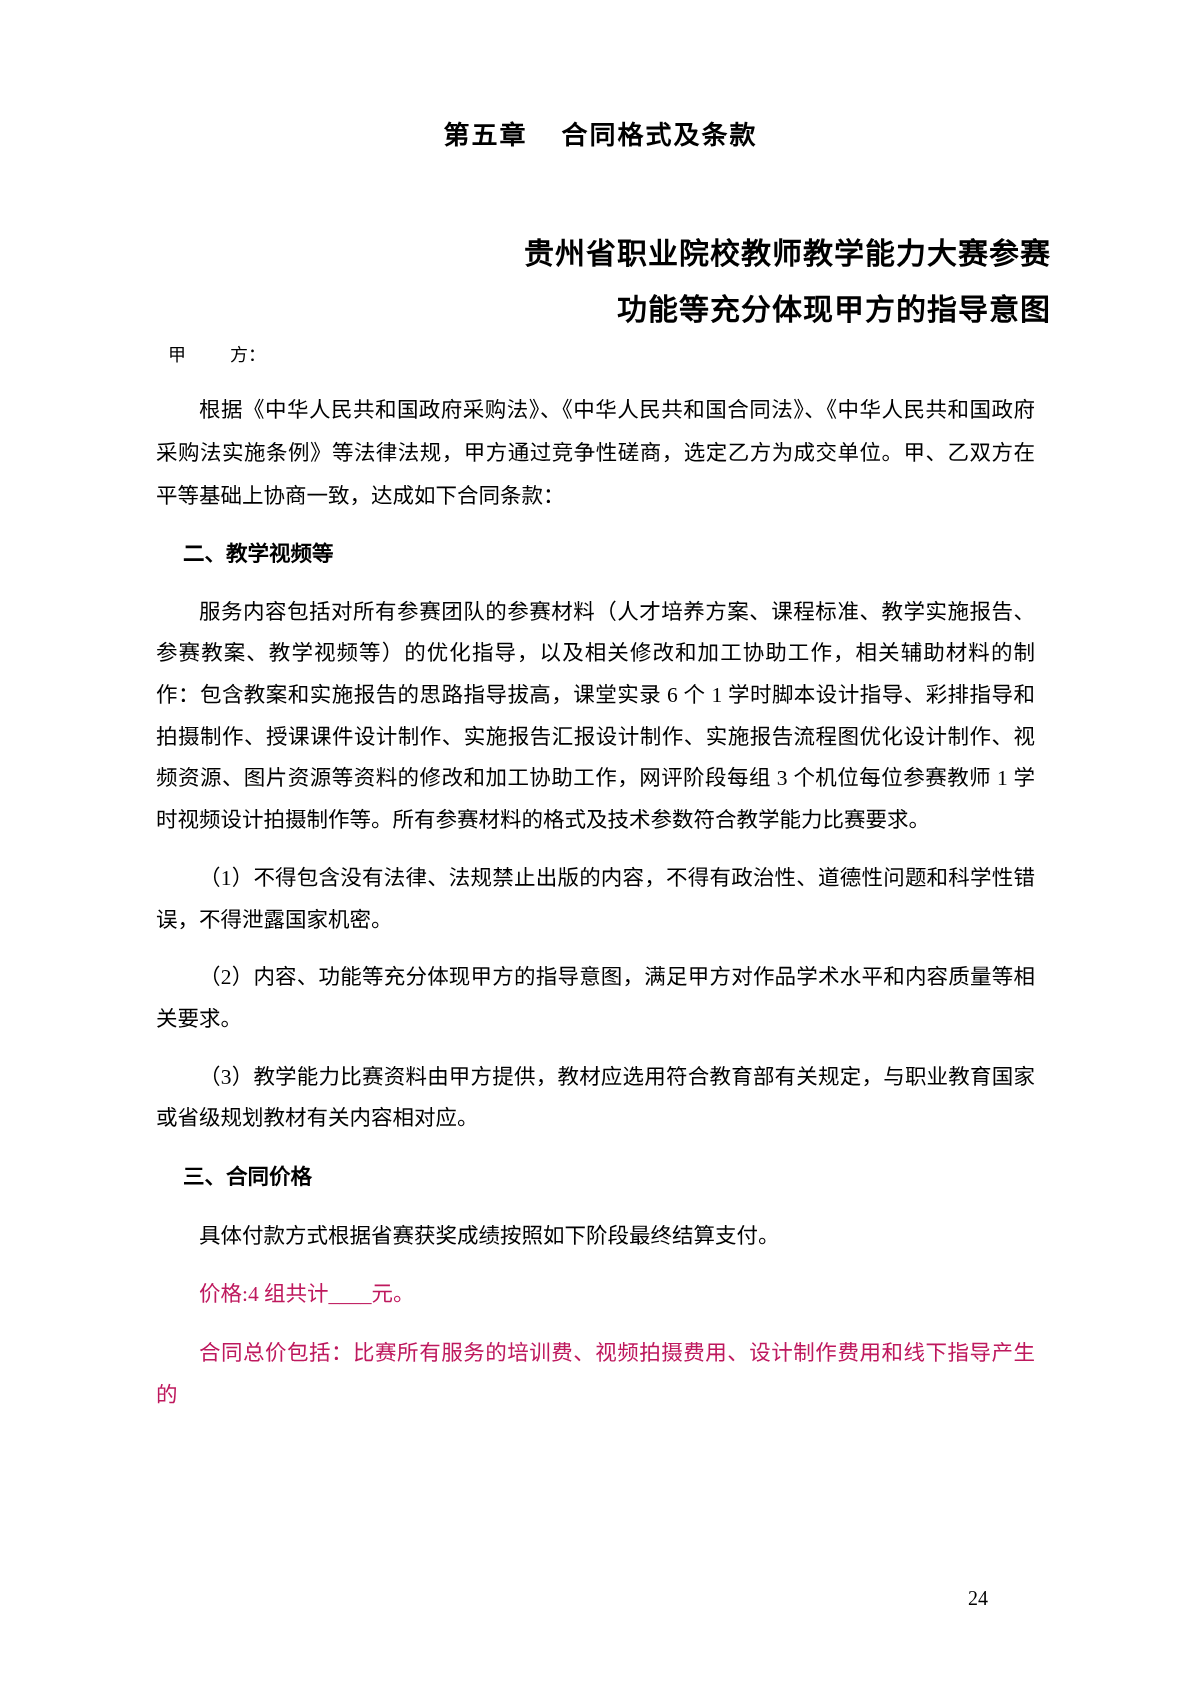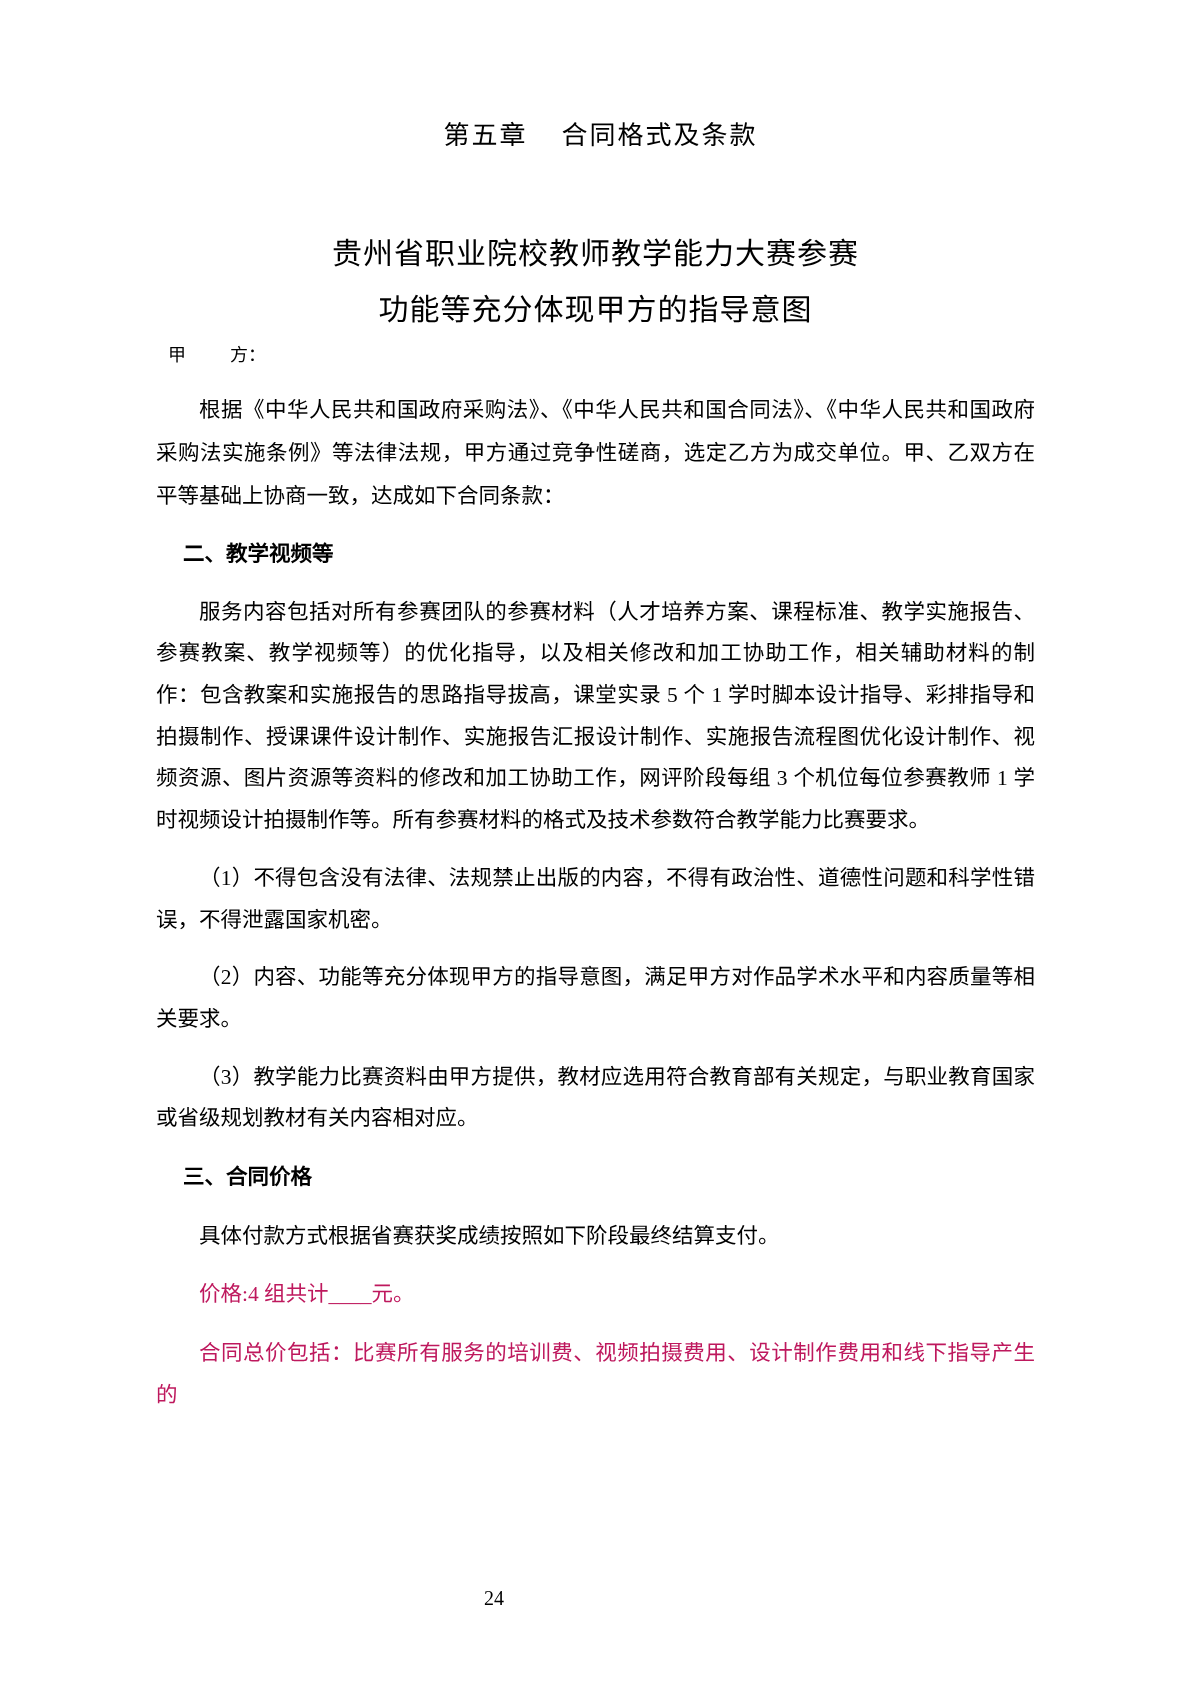--- a/index.html
+++ b/index.html
@@ -20,34 +20,34 @@
     left: 0;
     top: 0;
     width: 1191px;
     height: 1684px;
     box-sizing: border-box;
     padding: 118px 140px 60px 140px;
   }
   .chapter-title {
     text-align: center;
     font-size: 26px;
-    font-weight: normal;
+    font-weight: bold;
     letter-spacing: 2px;
     margin: 0 0 0 0;
     padding-left: 10px;
     line-height: 1.4;
   }
   .chapter-title .gap {
     display: inline-block;
     width: 34px;
   }
   .doc-title {
-    text-align: center;
+    text-align: right;
     font-size: 30px;
-    font-weight: normal;
+    font-weight: bold;
     line-height: 1.85;
     margin: 72px 0 0 0;
     letter-spacing: 1px;
   }
   .doc-title .line2 {
     display: block;
   }
   .party-line {
     font-size: 18px;
     line-height: 2.0;
@@ -76,21 +76,21 @@
     text-indent: 2em;
   }
   p.red {
     color: #be185d;
   }
   .page-number {
     position: absolute;
     bottom: 74px;
     left: 0;
     width: 988px;
-    text-align: center;
+    text-align: right;
     font-size: 20px;
   }
 </style>
 </head>
 <body>
 
 <div class="page">
 
   <div class="chapter-title">
     <span>第五章</span><span class="gap"></span><span>合同格式及条款</span>
@@ -103,21 +103,21 @@
 
   <div class="party-line">
     <span>甲</span><span class="lbl-gap"></span><span>方：</span>
   </div>
 
 
   <p class="body-text">根据《中华人民共和国政府采购法》、《中华人民共和国合同法》、《中华人民共和国政府采购法实施条例》等法律法规，甲方通过竞争性磋商，选定乙方为成交单位。甲、乙双方在平等基础上协商一致，达成如下合同条款：</p>
 
 
   <h3 class="section-head">二、教学视频等</h3>
-  <p class="body-text tight">服务内容包括对所有参赛团队的参赛材料（人才培养方案、课程标准、教学实施报告、参赛教案、教学视频等）的优化指导，以及相关修改和加工协助工作，相关辅助材料的制作：包含教案和实施报告的思路指导拔高，课堂实录 5 个 1 学时脚本设计指导、彩排指导和拍摄制作、授课课件设计制作、实施报告汇报设计制作、实施报告流程图优化设计制作、视频资源、图片资源等资料的修改和加工协助工作，网评阶段每组 3 个机位每位参赛教师 1 学时视频设计拍摄制作等。所有参赛材料的格式及技术参数符合教学能力比赛要求。</p>
+  <p class="body-text tight">服务内容包括对所有参赛团队的参赛材料（人才培养方案、课程标准、教学实施报告、参赛教案、教学视频等）的优化指导，以及相关修改和加工协助工作，相关辅助材料的制作：包含教案和实施报告的思路指导拔高，课堂实录 6 个 1 学时脚本设计指导、彩排指导和拍摄制作、授课课件设计制作、实施报告汇报设计制作、实施报告流程图优化设计制作、视频资源、图片资源等资料的修改和加工协助工作，网评阶段每组 3 个机位每位参赛教师 1 学时视频设计拍摄制作等。所有参赛材料的格式及技术参数符合教学能力比赛要求。</p>
   <p class="body-text tight">（1）不得包含没有法律、法规禁止出版的内容，不得有政治性、道德性问题和科学性错误，不得泄露国家机密。</p>
   <p class="body-text tight">（2）内容、功能等充分体现甲方的指导意图，满足甲方对作品学术水平和内容质量等相关要求。</p>
   <p class="body-text tight">（3）教学能力比赛资料由甲方提供，教材应选用符合教育部有关规定，与职业教育国家或省级规划教材有关内容相对应。</p>
 
   <h3 class="section-head">三、合同价格</h3>
   <p class="body-text">具体付款方式根据省赛获奖成绩按照如下阶段最终结算支付。</p>
   <p class="body-text red">价格:4 组共计____元。</p>
   <p class="body-text red">合同总价包括：比赛所有服务的培训费、视频拍摄费用、设计制作费用和线下指导产生的</p>
 
   <div class="page-number">24</div>

